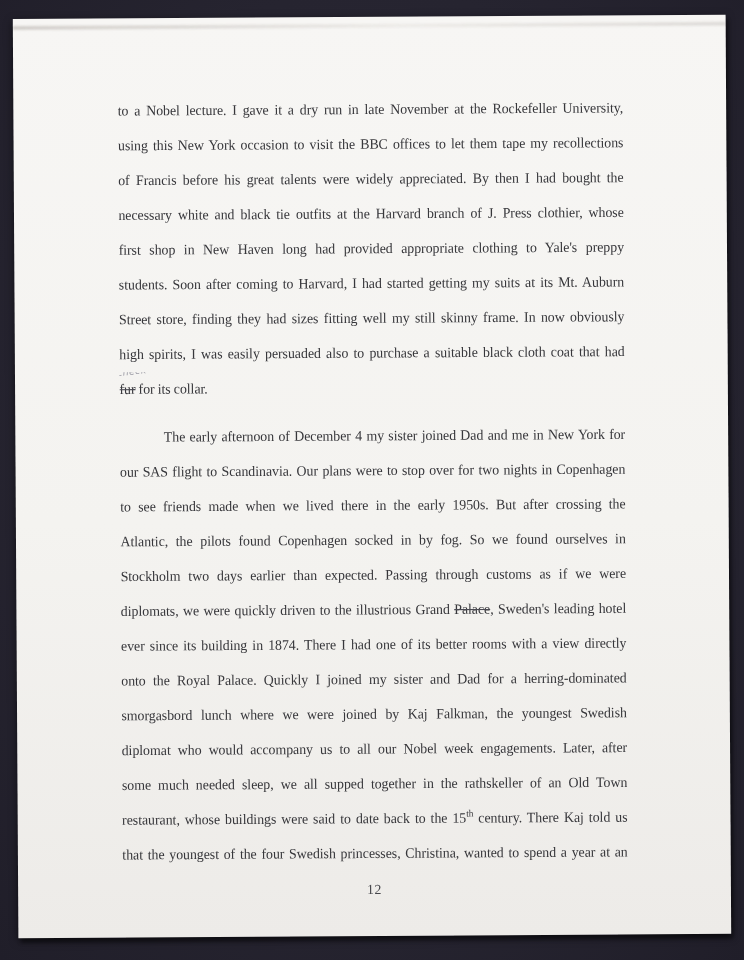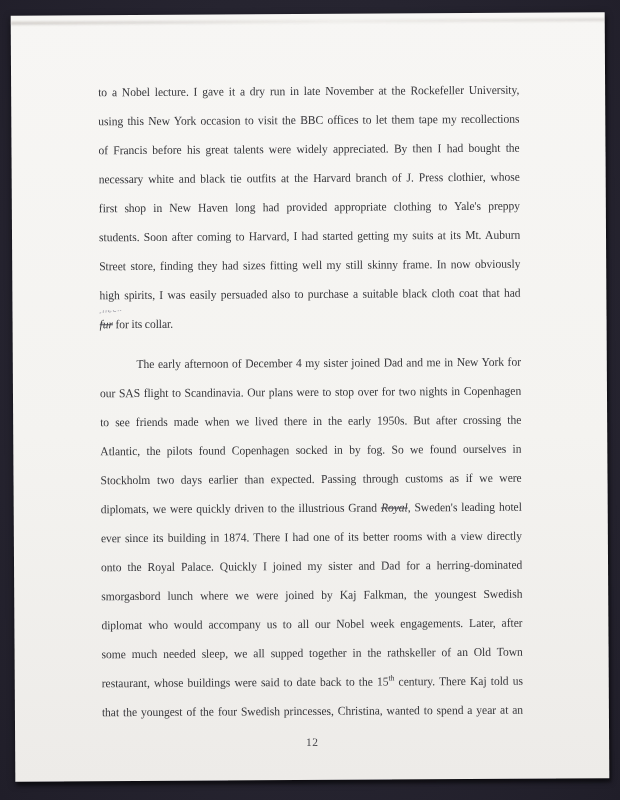--- a/index.html
+++ b/index.html
@@ -30,21 +30,20 @@
   .line{
     height:29px;overflow:hidden;
     text-align:justify;text-align-last:justify;
   }
   .line.indent{text-indent:38px;}
   .line.para-end{text-align-last:left;}
   .strike{
     text-decoration:line-through;
     text-decoration-thickness:1px;
     text-decoration-color:#4a4a52;
-    font-style:italic;
   }
   .annotated{position:relative;}
   .hand-note{
     position:absolute;top:-11px;left:-2px;
     font-family:"DejaVu Sans",sans-serif;
     font-size:8px;line-height:8px;font-style:italic;
     color:#8a8a96;opacity:0.85;letter-spacing:0.4px;
     transform:rotate(-6deg);white-space:nowrap;
   }
   sup{font-size:8px;line-height:0;vertical-align:5px;}
@@ -70,21 +69,21 @@
         <div class="line"><span>Street store, finding they had sizes fitting well my still skinny frame.  In now obviously</span></div>
         <div class="line"><span>high spirits, I was easily persuaded also to purchase a suitable black cloth coat that had</span></div>
         <div class="line para-end"><span class="annotated"><span class="strike">fur</span><span class="hand-note">check</span></span><span> for its collar.</span></div>
       </div>
       <div class="para gap">
         <div class="line indent"><span>The early afternoon of December 4 my sister joined Dad and me in New York for</span></div>
         <div class="line"><span>our SAS flight to Scandinavia.  Our plans were to stop over for two nights in Copenhagen</span></div>
         <div class="line"><span>to see friends made when we lived there in the early 1950s.  But after crossing the</span></div>
         <div class="line"><span>Atlantic, the pilots found Copenhagen socked in by fog.  So we found ourselves in</span></div>
         <div class="line"><span>Stockholm two days earlier than expected.  Passing through customs as if we were</span></div>
-        <div class="line"><span>diplomats, we were quickly driven to the illustrious Grand </span><span class="strike">Royal</span><span>, Sweden's leading hotel</span></div>
+        <div class="line"><span>diplomats, we were quickly driven to the illustrious Grand </span><span class="strike">Palace</span><span>, Sweden's leading hotel</span></div>
         <div class="line"><span>ever since its building in 1874.  There I had one of its better rooms with a view directly</span></div>
         <div class="line"><span>onto the Royal Palace.  Quickly I joined my sister and Dad for a herring-dominated</span></div>
         <div class="line"><span>smorgasbord lunch where we were joined by Kaj Falkman, the youngest Swedish</span></div>
         <div class="line"><span>diplomat who would accompany us to all our Nobel week engagements.  Later, after</span></div>
         <div class="line"><span>some much needed sleep, we all supped together in the rathskeller of an Old Town</span></div>
         <div class="line"><span>restaurant, whose buildings were said to date back to the 15</span><sup>th</sup><span> century.  There Kaj told us</span></div>
         <div class="line"><span>that the youngest of the four Swedish princesses, Christina, wanted to spend a year at an</span></div>
       </div>
     </div>
   <div class="page-number">12</div>

